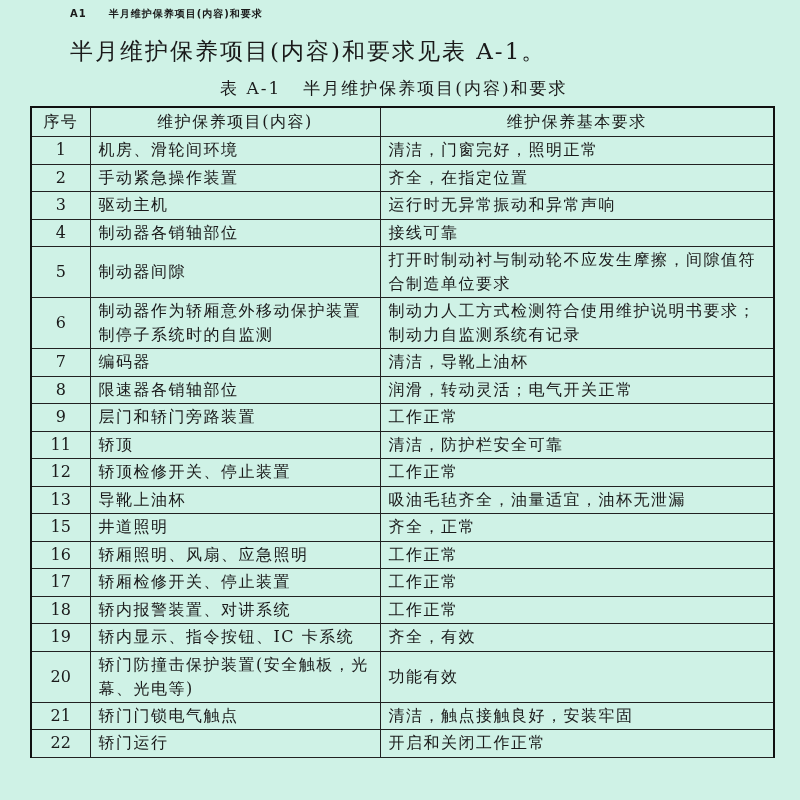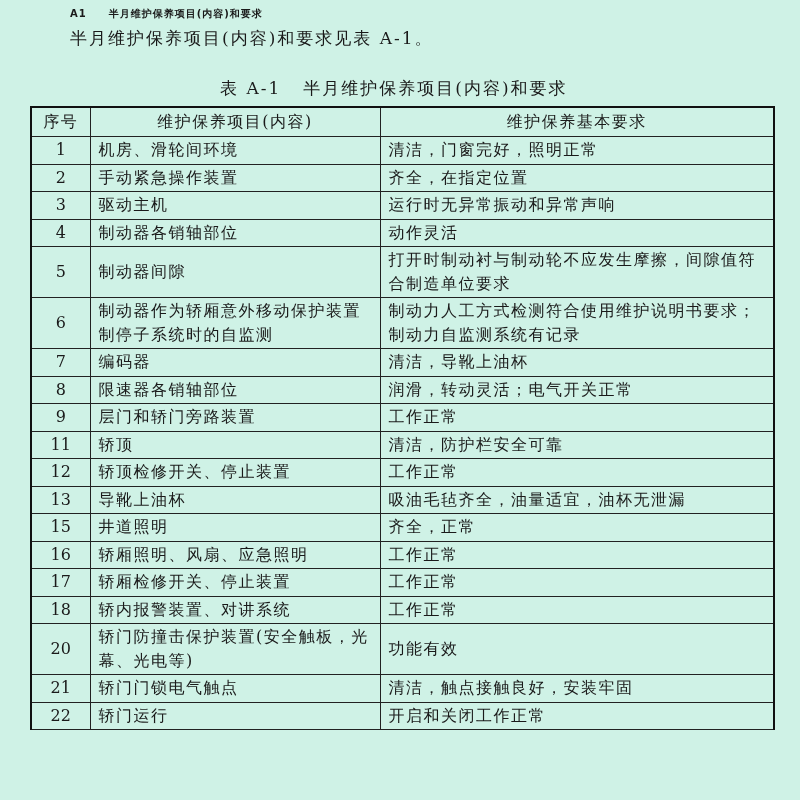--- a/index.html
+++ b/index.html
@@ -23,22 +23,22 @@
     font-weight: bold;
     font-size: 10px;
     letter-spacing: 1px;
     line-height: 22px;
     white-space: nowrap;
   }
   .section-heading .num { margin-right: 22px; }
   .intro {
     position: absolute;
     left: 70px;
-    top: 26px;
-    font-size: 17px;
+    top: 39px;
+    font-size: 23px;
     letter-spacing: 2px;
     line-height: 24px;
     white-space: nowrap;
   }
   .caption {
     position: absolute;
     left: 220px;
     top: 76px;
     font-size: 17px;
     letter-spacing: 2px;
@@ -110,21 +110,21 @@
         <td>齐全，在指定位置</td>
       </tr>
       <tr>
         <td class="seq">3</td>
         <td>驱动主机</td>
         <td>运行时无异常振动和异常声响</td>
       </tr>
       <tr>
         <td class="seq">4</td>
         <td>制动器各销轴部位</td>
-        <td>动作灵活</td>
+        <td>接线可靠</td>
       </tr>
       <tr>
         <td class="seq">5</td>
         <td>制动器间隙</td>
         <td>打开时制动衬与制动轮不应发生摩擦，间隙值符合制造单位要求</td>
       </tr>
       <tr>
         <td class="seq">6</td>
         <td>制动器作为轿厢意外移动保护装置制停子系统时的自监测</td>
         <td>制动力人工方式检测符合使用维护说明书要求；制动力自监测系统有记录</td>
@@ -173,20 +173,25 @@
         <td class="seq">17</td>
         <td>轿厢检修开关、停止装置</td>
         <td>工作正常</td>
       </tr>
       <tr>
         <td class="seq">18</td>
         <td>轿内报警装置、对讲系统</td>
         <td>工作正常</td>
       </tr>
       <tr>
+        <td class="seq">19</td>
+        <td>轿内显示、指令按钮、IC 卡系统</td>
+        <td>齐全，有效</td>
+      </tr>
+      <tr>
         <td class="seq">20</td>
         <td>轿门防撞击保护装置(安全触板，光幕、光电等)</td>
         <td>功能有效</td>
       </tr>
       <tr>
         <td class="seq">21</td>
         <td>轿门门锁电气触点</td>
         <td>清洁，触点接触良好，安装牢固</td>
       </tr>
       <tr>

